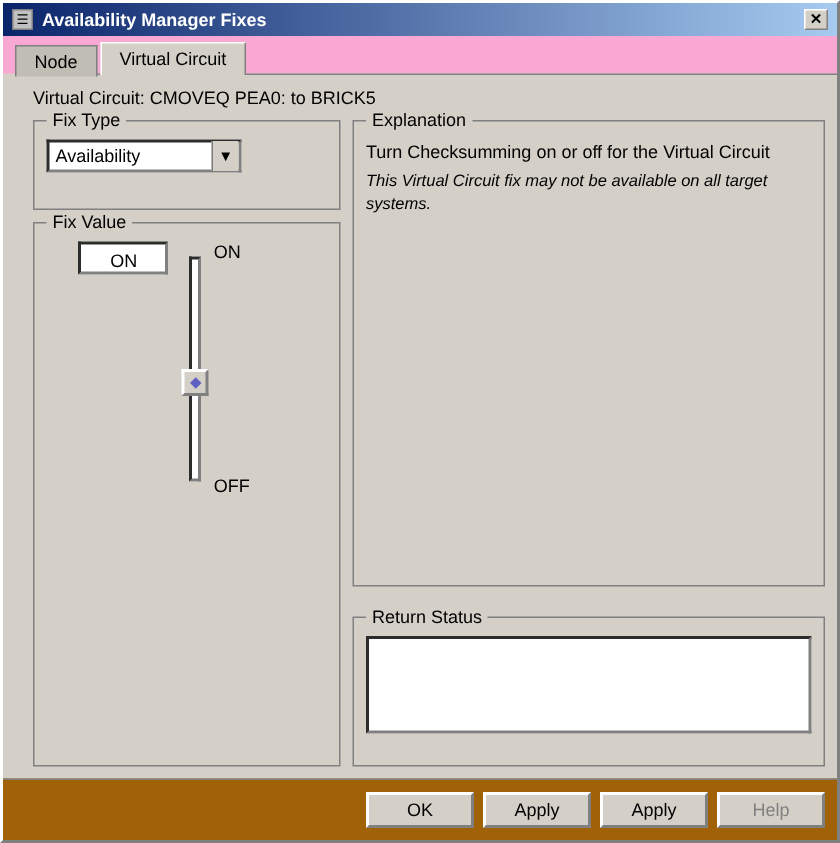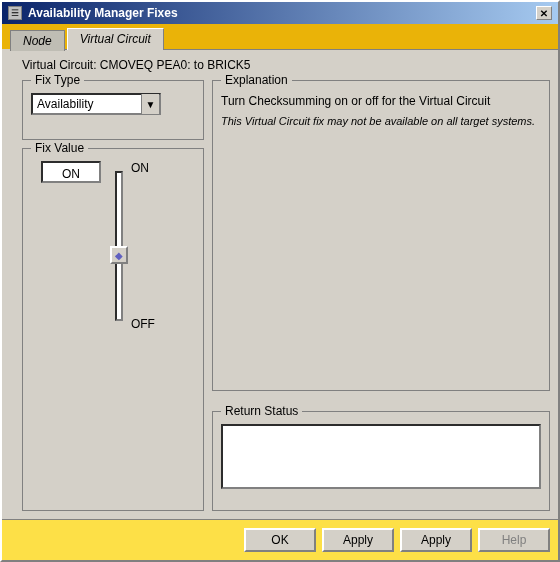--- a/index.html
+++ b/index.html
@@ -62,23 +62,22 @@
       align-items: center;
       justify-content: center;
       cursor: pointer;
       font-size: 10px;
       font-weight: bold;
       color: #000;
     }
     .tabs-bar {
       display: flex;
       padding: 4px 8px 0 8px;
-      background: #eab308;
+      background: #f9a8d4;
       flex-shrink: 0;
-      font-style: italic;
     }
     .tab {
       padding: 3px 12px;
       border: 1px solid #808080;
       border-bottom: none;
       background: #d4d0c8;
       cursor: pointer;
       font-size: 12px;
       margin-right: 2px;
       position: relative;
@@ -109,21 +108,21 @@
     }
     .main-row {
       display: flex;
       gap: 8px;
       flex: 1;
     }
     .left-panel {
       display: flex;
       flex-direction: column;
       gap: 8px;
-      width: 182px;
+      width: 205px;
       flex-shrink: 0;
     }
     .right-panel {
       flex: 1;
       display: flex;
       flex-direction: column;
       gap: 20px;
     }
     .group-box {
       border: 1px solid #808080;
@@ -261,21 +260,21 @@
       border: 2px inset #808080;
       height: 65px;
       width: 100%;
     }
     .bottom-bar {
       display: flex;
       justify-content: flex-end;
       gap: 6px;
       padding: 8px;
       border-top: 1px solid #808080;
-      background: #fde047;
+      background: #a16207;
       flex-shrink: 0;
     }
     .btn {
       width: 72px;
       height: 24px;
       background: #d4d0c8;
       border: 2px solid #808080;
       border-top-color: #ffffff;
       border-left-color: #ffffff;
       cursor: pointer;

